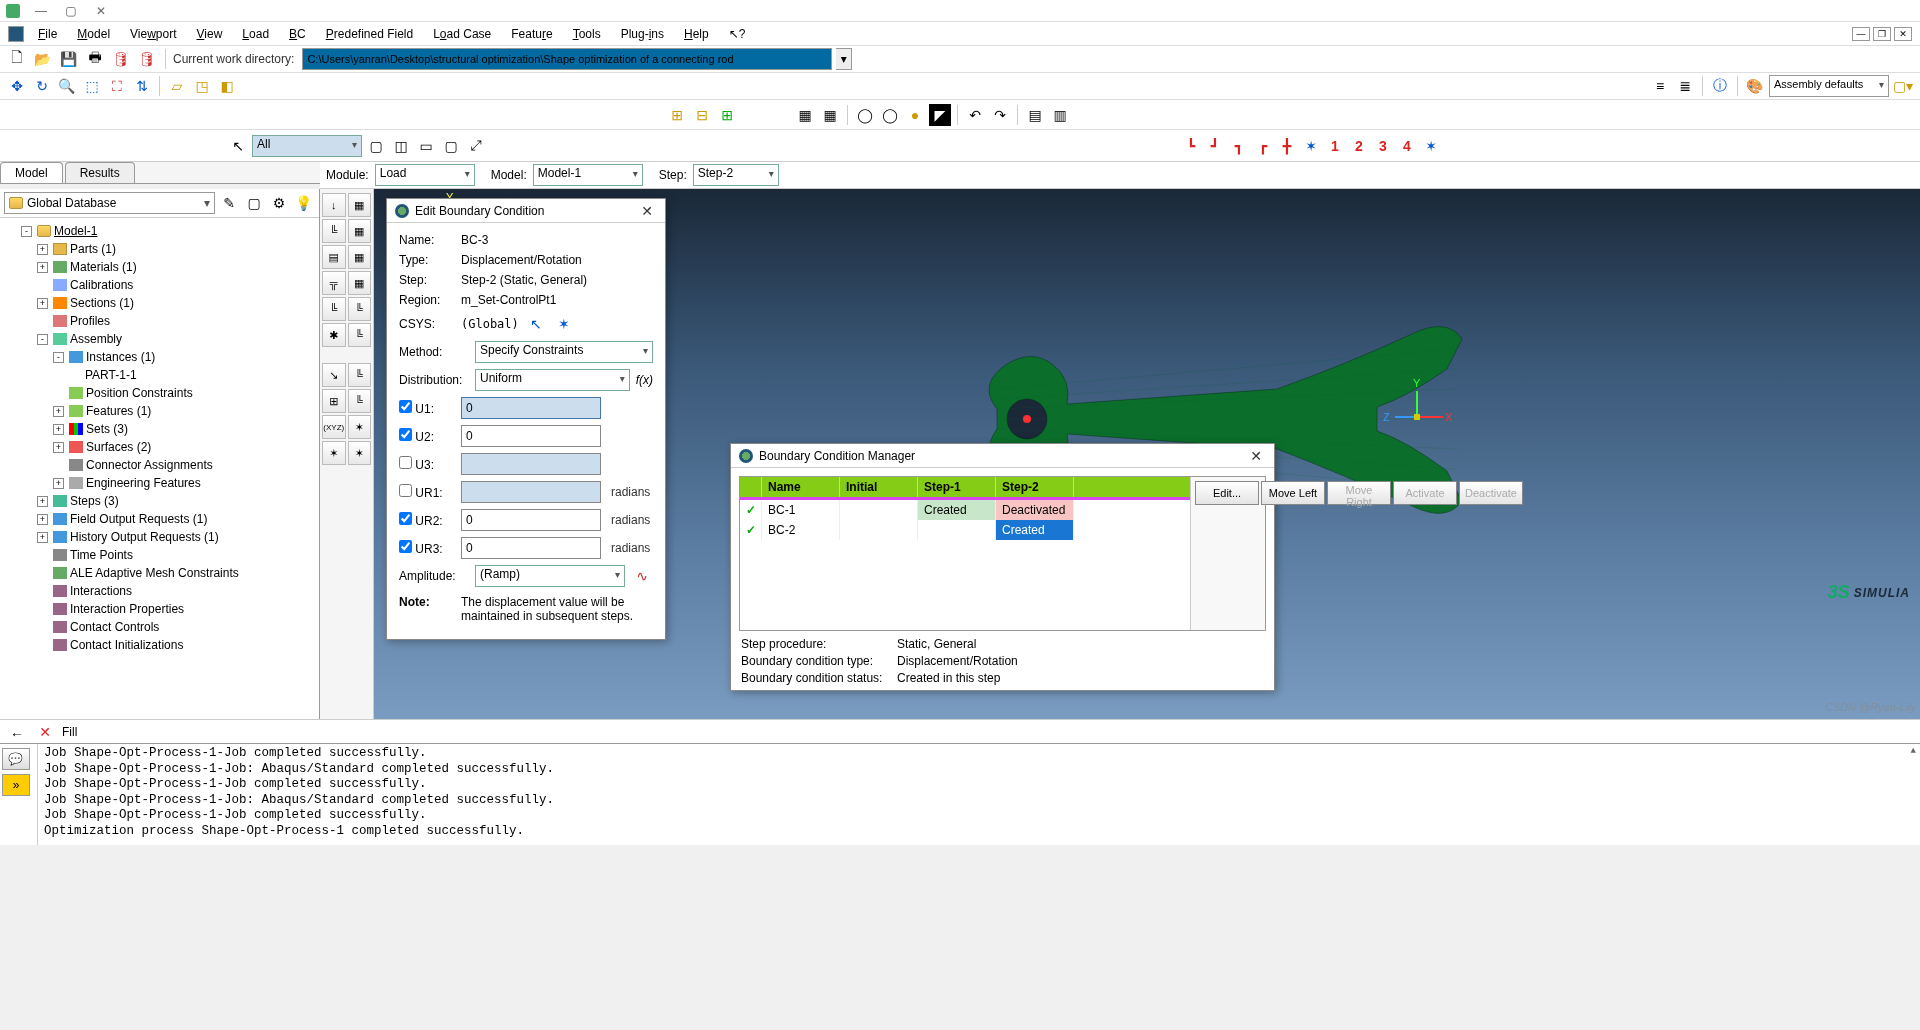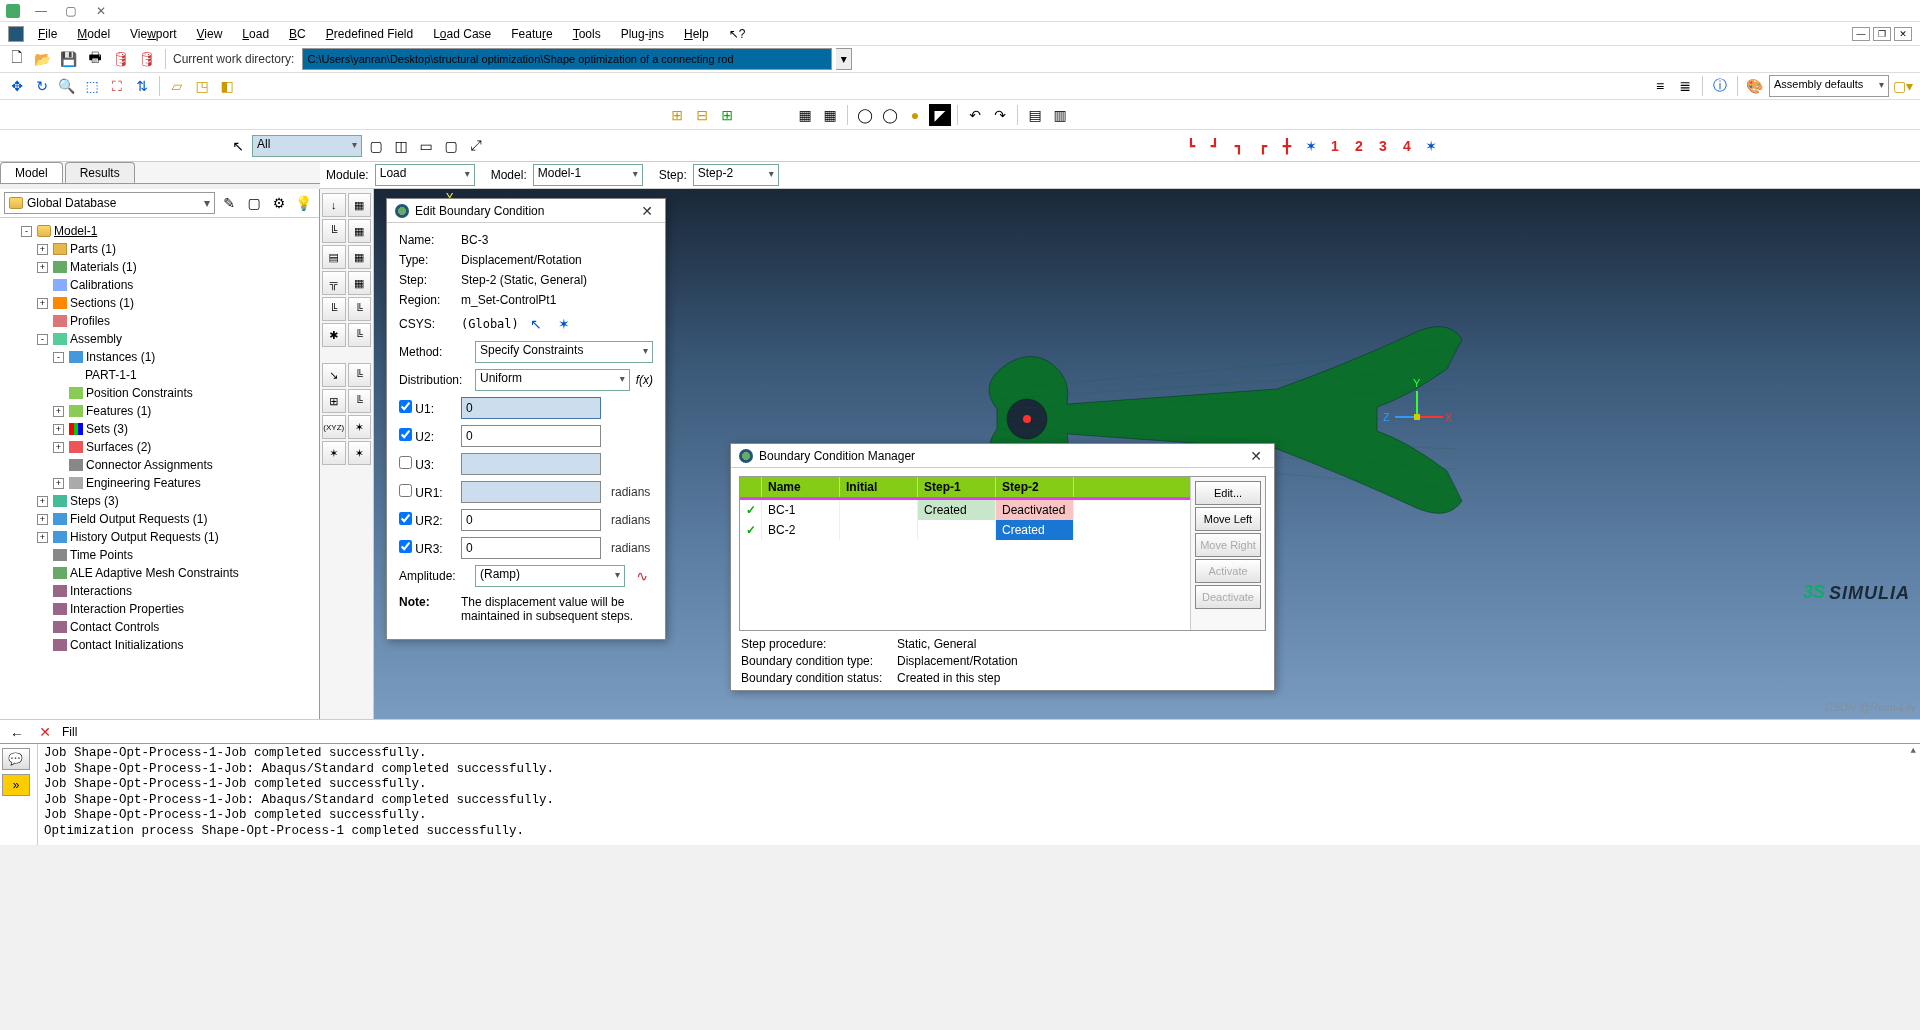--- a/index.html
+++ b/index.html
@@ -117,21 +117,21 @@
 .bct-hdr .c1 { width: 78px; }
 .bct-hdr .c2, .bct-hdr .c3, .bct-hdr .c4 { width: 78px; }
 .bct-row { display: flex; }
 .bct-row div { padding: 2px 6px; border-right: 1px solid #eee; height:20px; display:flex; align-items:center; }
 .bct-row .c0 { width: 22px; color: #0a0; font-weight: bold; }
 .bct-row .c1 { width: 78px; }
 .bct-row .c2, .bct-row .c3, .bct-row .c4 { width: 78px; }
 .bc-green { background: #c8e6c9; }
 .bc-red { background: #f8c4c4; }
 .bc-blue { background: #1976d2; color: #fff; }
-.bct-side { width: 74px; display:flex; flex-direction:column; gap:2px; padding:4px; background:#f8f8f8; }
+.bct-side { width: 74px; display:flex; gap:2px; padding:4px; background:#f8f8f8; }
 .bct-side .btn { min-width: 64px; font-size: 11px; padding:2px 4px; }
 .bcinfo { padding: 6px 10px 2px; }
 .bcinfo .irow { display:flex; margin-bottom:3px; }
 .bcinfo .irow .il { width: 156px; }
 .bcbtns { display:flex; justify-content:space-between; padding: 8px 20px; }
 .bcbtns .btn { min-width: 74px; }
 
 
 .editbc { left: 386px; top: 198px; width: 280px; }
 
@@ -140,21 +140,21 @@
 
 
 .msglog { height: 102px; background: #fff; border-top: 1px solid #999; display: flex; }
 .msglog .msgicons { width: 38px; border-right: 1px solid #ccc; display:flex; flex-direction:column; padding:4px 2px; gap:4px; }
 .msglog .msgicons .mi { width:28px; height:22px; border:1px solid #999; background:linear-gradient(#fff,#ddd); display:flex; align-items:center; justify-content:center; cursor:pointer; }
 .msglog .msgtext { flex: 1; padding: 2px 6px; font-family: "Consolas","Courier New",monospace; font-size: 12.5px; line-height: 1.24; overflow:hidden; position:relative; }
 .msglog .msgtext::after { content:"▲"; position:absolute; right:4px; top:2px; font-size:9px; color:#666; }
 
 .brandstrip { position:absolute; right:10px; bottom:115px; display:flex; align-items:center; gap:4px; }
 .brandstrip .ds { width:22px; height:22px; color:#1a6; font-weight:bold; font-style:italic; font-size:18px; }
-.brandstrip .sim { font-style:italic; font-weight:bold; letter-spacing:1px; color:#1a2838; font-size:18px; }
+.brandstrip .sim { font-style:italic; font-weight:bold; letter-spacing:1px; color:#1a2838; font-size:12px; }
 </style>
 </head>
 <body>
 
 <div class="titlebar">
   <span class="icon"></span>
   <span class="winbtn">—</span>
   <span class="winbtn">▢</span>
   <span class="winbtn">✕</span>
 </div>

